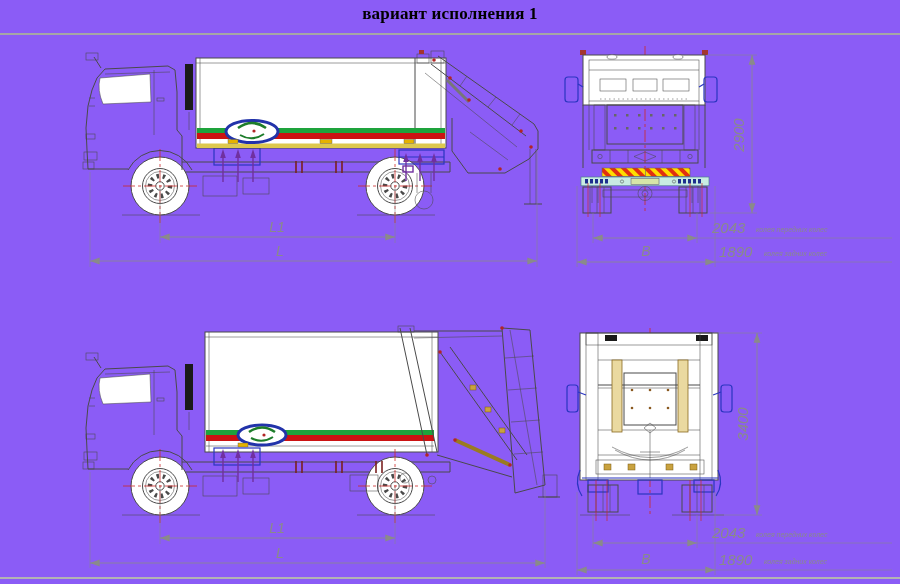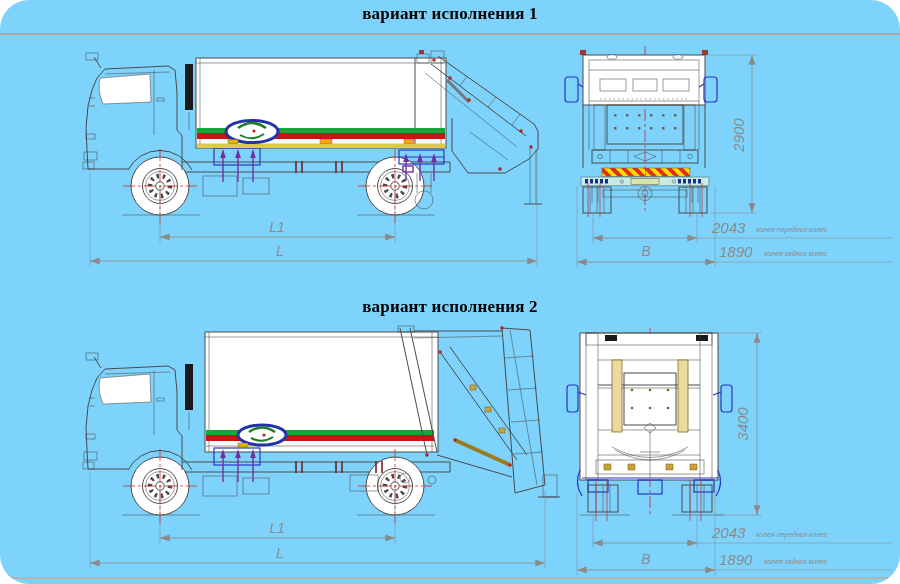--- a/index.html
+++ b/index.html
@@ -1,17 +1,17 @@
 <!DOCTYPE html>
 <html style="--line: #4a4a4a; --dim: #8a8a8a; --centerline: #cc2a2a; --accent-blue: #2a35c0; --purple: #7030a0; --stripe-green: #1ea33c; --stripe-red: #cc1212; --stripe-yellow: #ddc84e; --hazard-red: #e03010; --hazard-yellow: #ffdd00; --bumper-cyan: #c8ece2; --logo-blue: #2233aa; --logo-green: #1d7d2a; --rule-gray: #a6a6a6; --title-color: #000000;"><head>
 <meta charset="utf-8">
 <style>
   html,body{margin:0;padding:0;background:#fff;}
-  .canvas{position:relative;width:900px;height:584px;background:#7dd3fc;overflow:hidden;
-          font-family:"Liberation Sans",sans-serif;border-radius:29px;}
+  .canvas{position:relative;width:900px;height:584px;background:#8b5cf6;overflow:hidden;
+          font-family:"Liberation Sans",sans-serif;}
   .title{position:absolute;left:0;width:100%;text-align:center;
          font:bold 17px "Liberation Serif",serif;color:var(--title-color,#000);letter-spacing:.2px;}
   .rule{position:absolute;left:0;width:100%;height:2px;background:var(--rule-gray,#a6a6a6);}
   .rule.b{height:2px;background:#b3b3b3;}
   svg.v{position:absolute;left:0;}
   
   .ln{stroke:var(--line,#4a4a4a);fill:none;stroke-width:1;}
   .lnthin{stroke:var(--line,#4a4a4a);fill:none;stroke-width:.55;}
   .fw{fill:#fff;stroke:var(--line,#4a4a4a);stroke-width:1;}
   .fwt{fill:#fff;stroke:var(--line,#4a4a4a);stroke-width:.55;}
@@ -306,21 +306,20 @@
         <text x="646" y="256" text-anchor="middle" class="dimlbl">B</text>
       </g>
       <g>
         <line x1="715" y1="262" x2="892" y2="262" class="ext"></line>
         <text x="719" y="257" class="dimnum">1890</text>
         <text x="764" y="256" class="dimsm">колея задних колес</text>
       </g>
     </g>
   </svg>
 
-  <div class="title" style="top:297px">вариант исполнения 2</div>
 
   <svg class="v" style="top:325px" width="900" height="259" viewBox="0 325 900 259">
     <defs>
       <marker id="da2" markerUnits="userSpaceOnUse" markerWidth="12" markerHeight="10" refX="10.5" refY="5" orient="auto-start-reverse">
         <path d="M0.8,1.6 L10.5,5 L0.8,8.4 Z" fill="var(--dim,#8a8a8a)"></path>
       </marker>
     </defs>
 
     <g>
 

